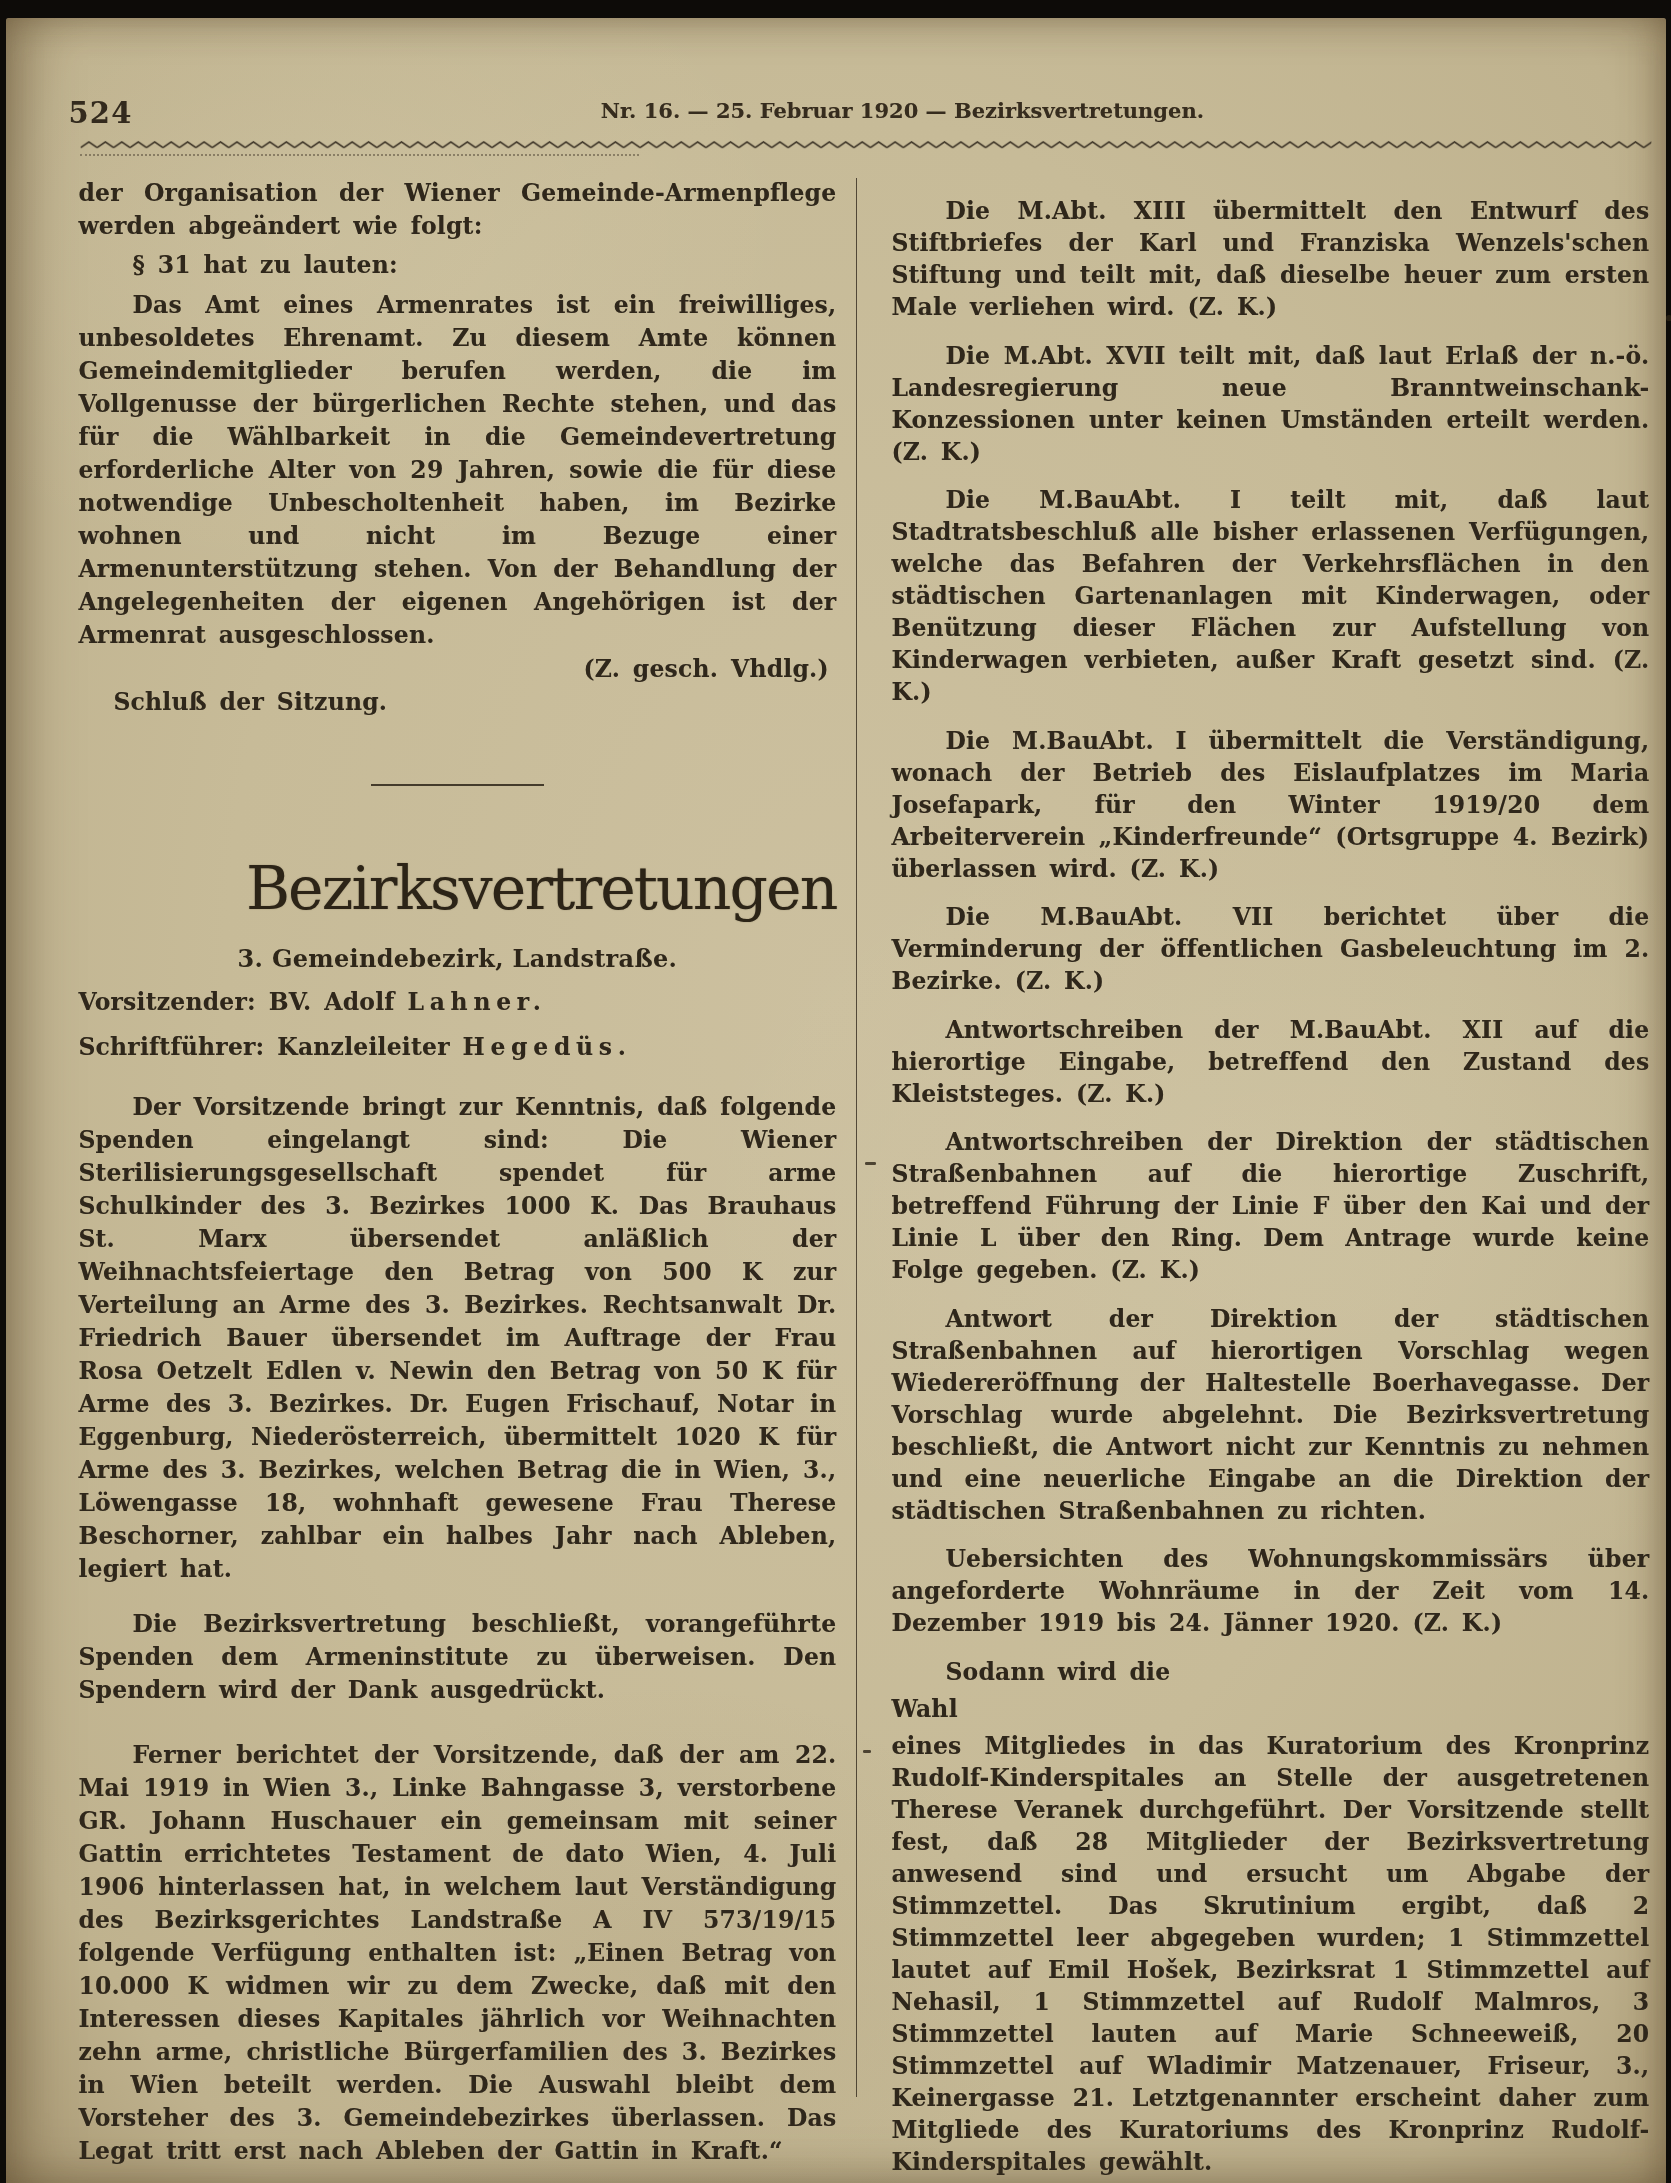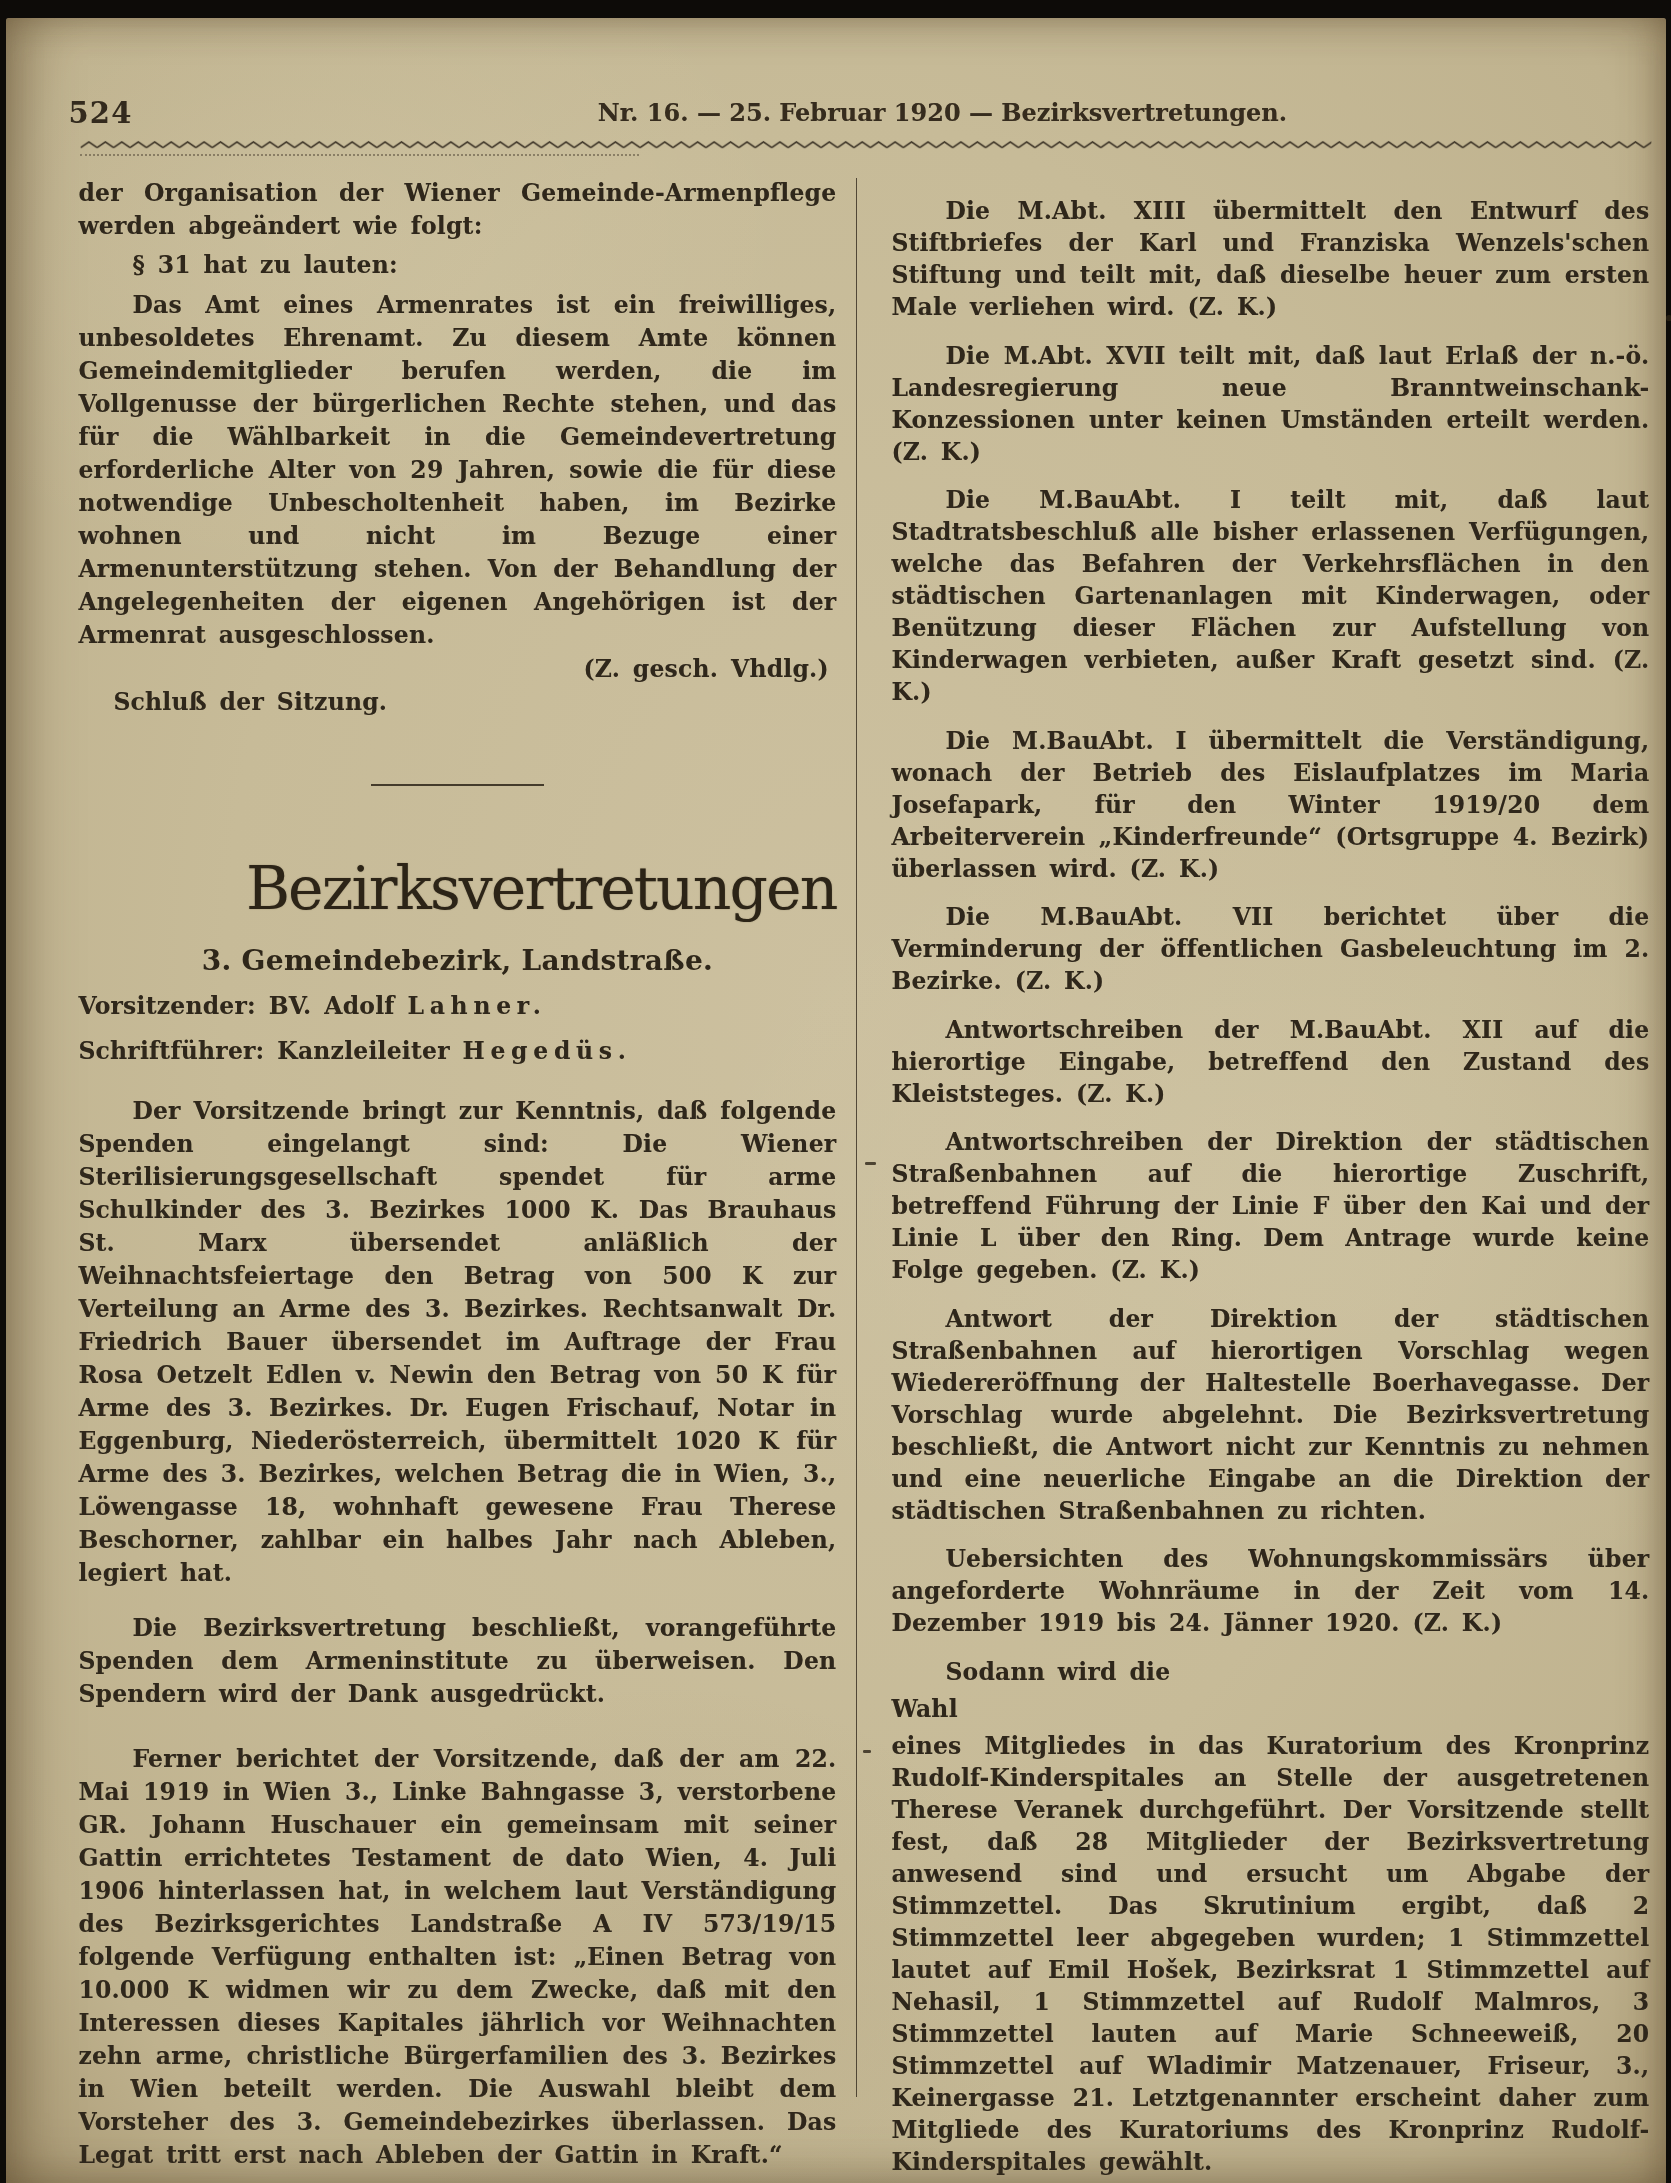--- a/index.html
+++ b/index.html
@@ -21,22 +21,22 @@
       inset -22px 0 44px -19px rgba(85,65,38,.42),
       inset 0 -29px 57px -25.4px rgba(85,65,38,.38),
       inset 0 19px 38px -19px rgba(100,80,50,.30);
     color:#2f271b;
   }
   .page-number{
     position:absolute;left:62px;top:78px;
     font-size:29px;font-weight:700;letter-spacing:1.3px;color:#332a1d;
   }
   .header-title{
-    position:absolute;left:936px;top:80px;transform:translateX(-50%);
-    white-space:nowrap;font-size:24px;font-weight:700;color:#362c1e;
+    position:absolute;left:896px;top:80px;transform:translateX(-50%);
+    white-space:nowrap;font-size:21px;font-weight:700;color:#362c1e;
     text-shadow:0 0 0.6px rgba(60,48,30,.35);
   }
   .zigzag{position:absolute;left:71px;top:122px;width:1578px;height:11.4px;}
   .zigzag-dots{
     position:absolute;left:74px;top:136px;width:559px;height:0;
     border-bottom:2.5px dotted rgba(62,52,38,.45);
   }
   .column-divider{
     position:absolute;left:850px;top:160px;width:0;height:1919px;
     border-left:1.9px solid rgba(48,39,26,.78);
@@ -58,21 +58,21 @@
     width:173px;height:0;border-top:2.5px solid rgba(45,37,24,.85);
     margin:65px auto 0 auto;
   }
   .main-heading{
     margin:69px 0 0 0;text-align:right;
     font-size:60px;line-height:1.12;font-weight:400;letter-spacing:-1.9px;
     color:#2c2417;text-shadow:0 0 1.3px rgba(50,40,25,.4);
   }
   .district-heading{
     margin:21.6px 0 0 0;text-align:center;
-    font-size:28px;font-weight:700;color:#2e2619;letter-spacing:0.3px;
+    font-size:24px;font-weight:700;color:#2e2619;letter-spacing:0.3px;
   }
   .session-subtitle{
     margin:12.7px 0 0 0;text-align:center;
     font-size:23.5px;font-weight:700;color:#2f271b;
   }
   .officer{margin-top:12.7px !important;text-align:left !important;}
   .sperr{letter-spacing:5.7px;}
   .sub-heading{
     margin:36px 0 0 0;text-align:center;
     font-size:25px;font-weight:700;letter-spacing:7.6px;color:#2f271b;

